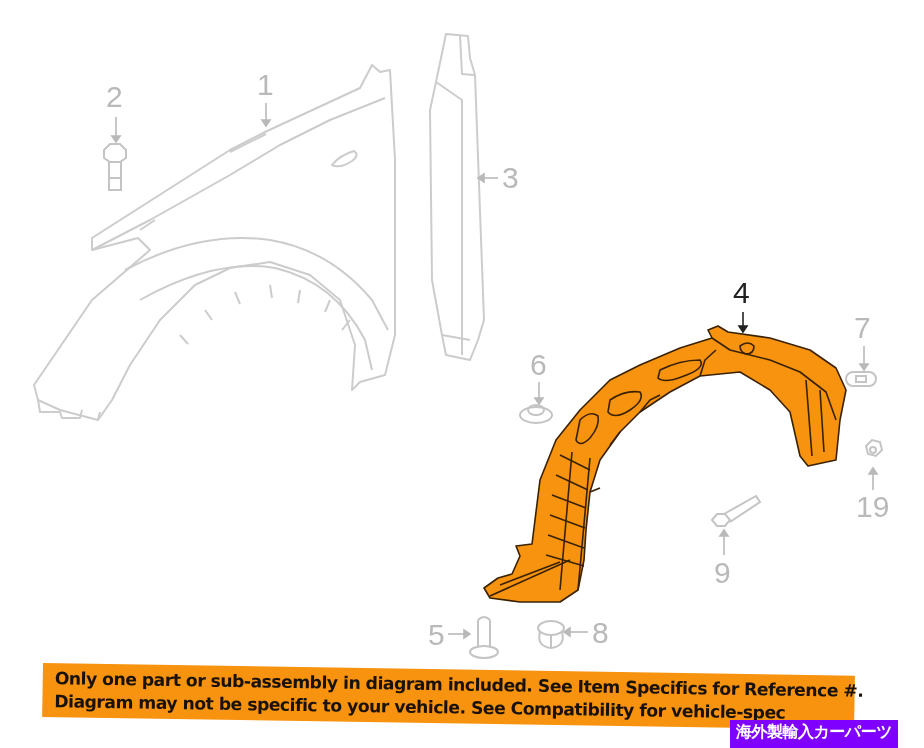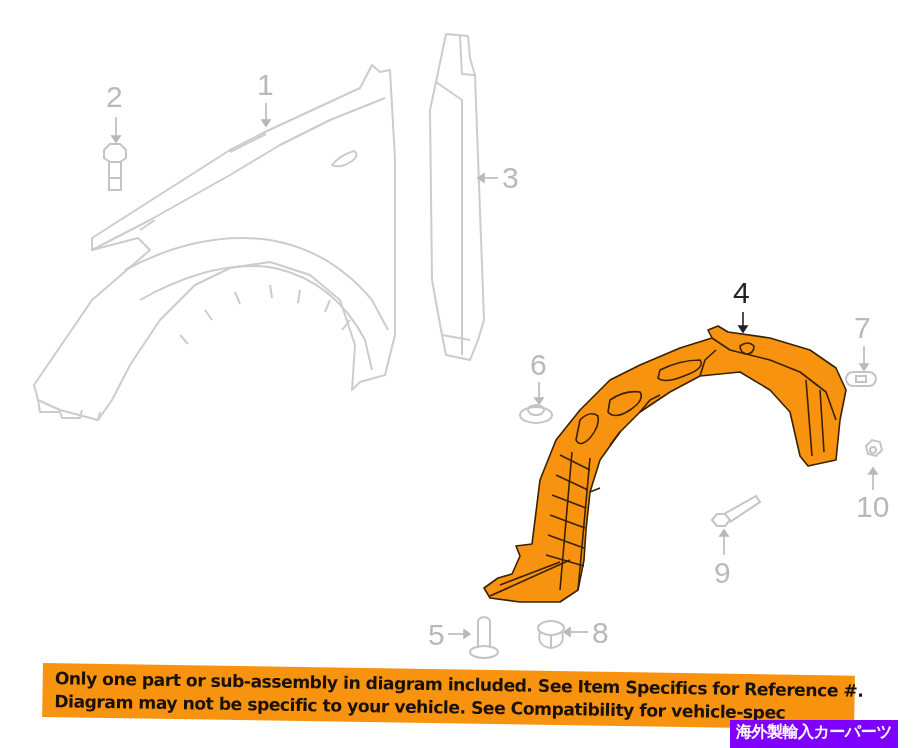--- a/index.html
+++ b/index.html
@@ -109,21 +109,21 @@
         <path d="M540 632 q-4 14 11 16 q15 -2 11 -16 M551 635 L551 648"></path>
     </g>
   </svg>
 
   <div class="callout" style="left:106px; top:82px;">2</div>
   <div class="callout" style="left:257px; top:70px;">1</div>
   <div class="callout" style="left:502px; top:163px;">3</div>
   <div class="callout dark" style="left:733px; top:278px;">4</div>
   <div class="callout" style="left:530px; top:350px;">6</div>
   <div class="callout" style="left:854px; top:313px;">7</div>
-  <div class="callout" style="left:856px; top:492px;">10</div>
+  <div class="callout" style="left:856px; top:492px;">19</div>
   <div class="callout" style="left:714px; top:558px;">9</div>
   <div class="callout" style="left:428px; top:620px;">5</div>
   <div class="callout" style="left:592px; top:618px;">8</div>
 
   <div class="banner">
     <div class="banner-line">Only one part or sub-assembly in diagram included. See Item Specifics for Reference #.</div>
     <div class="banner-line">Diagram may not be specific to your vehicle. See Compatibility for vehicle-spec</div>
   </div>
 
   <div class="badge">海外製輸入カーパーツ</div>

